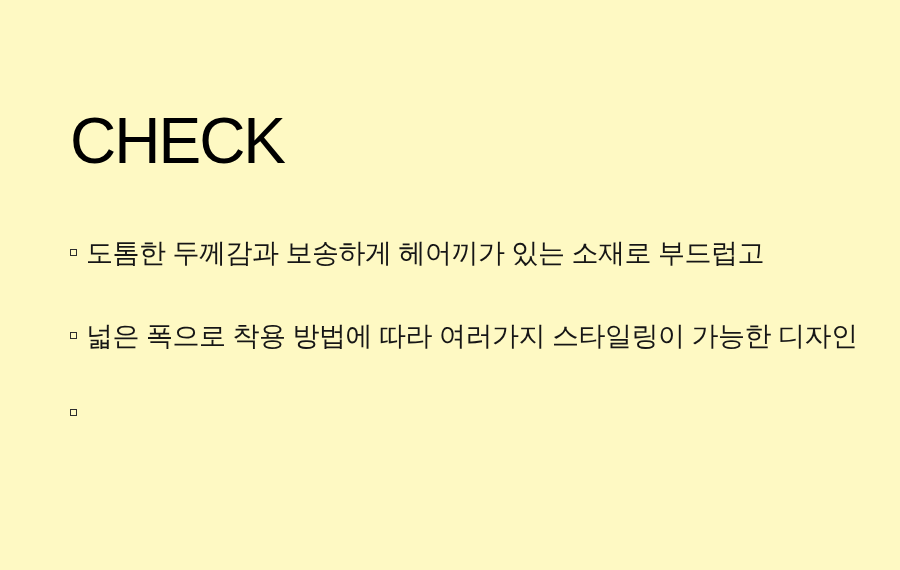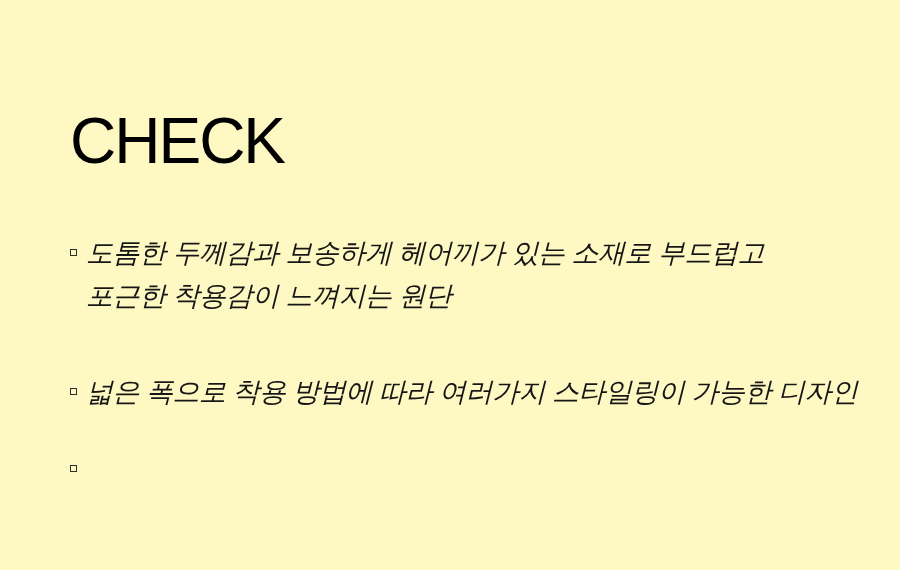--- a/index.html
+++ b/index.html
@@ -37,23 +37,22 @@
     position: absolute;
     left: 70px;
     top: 232px;
     margin: 0;
     padding: 0;
     list-style: none;
   }
   .check-item {
     display: flex;
     align-items: flex-start;
-    font-style: italic;
   }
-  .check-item:nth-child(2) { margin-top: 53px; }
+  .check-item:nth-child(2) { margin-top: 40px; }
   .check-item:nth-child(3) { margin-top: 34px; }
   .bullet {
     flex: 0 0 auto;
     width: 7px;
     height: 7px;
     border: 1.5px solid #2e2e2e;
     background: transparent;
     margin: 17px 9px 0 0;
   }
   .item-text {
@@ -73,21 +72,20 @@
 <div class="page">
 
   <h1 class="title">CHECK</h1>
 
   <ul class="check-list">
 
     <li class="check-item">
       <span class="bullet"></span>
       <div class="item-text">
         <div class="line">도톰한 두께감과 보송하게 헤어끼가 있는 소재로 부드럽고</div>
-        <div class="line">포근한 착용감이 느껴지는 원단</div>
       </div>
     </li>
 
     <li class="check-item">
       <span class="bullet"></span>
       <div class="item-text">
         <div class="line">넓은 폭으로 착용 방법에 따라 여러가지 스타일링이 가능한 디자인</div>
       </div>
     </li>
 

